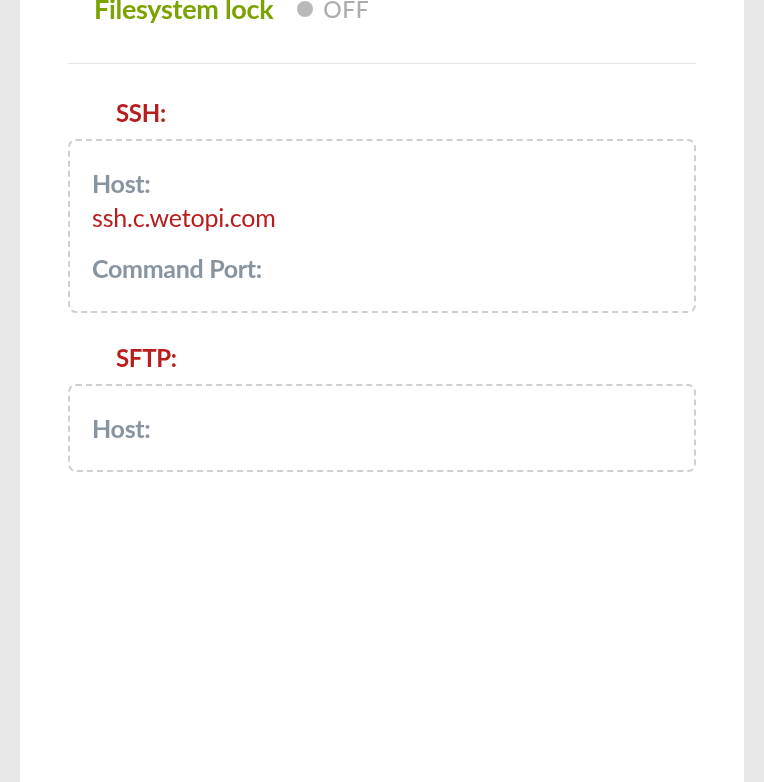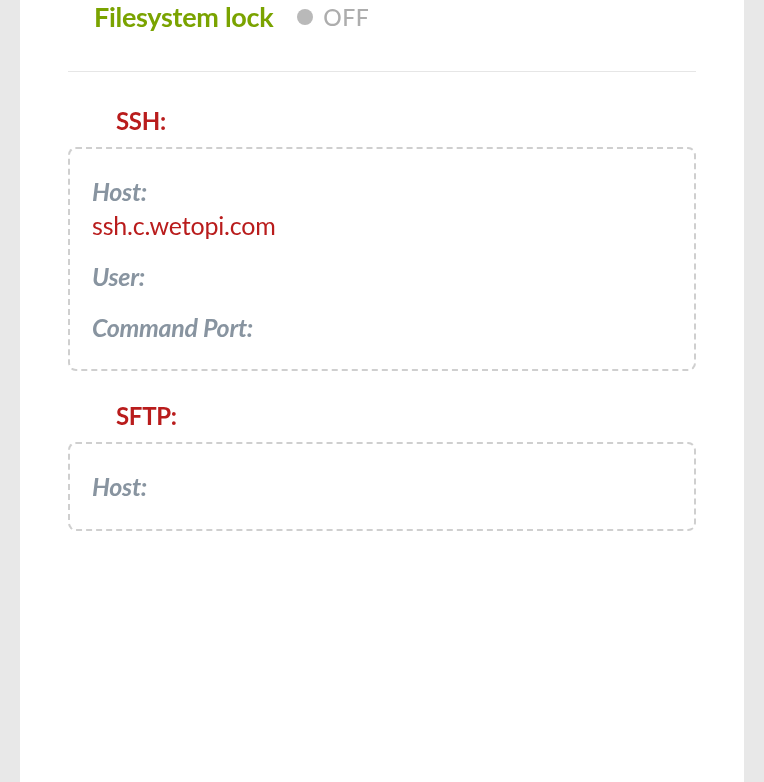--- a/index.html
+++ b/index.html
@@ -13,21 +13,21 @@
   .outer {
     width: 764px;
     height: 782px;
     background: #e8e8e8;
     padding: 0 20px;
   }
   .panel {
     background: #ffffff;
     width: 100%;
     height: 100%;
-    padding: 8px 48px;
+    padding: 0 48px;
     overflow: hidden;
   }
   .toggles {
     padding-top: 0;
   }
   .toggle-row {
     display: flex;
     align-items: center;
     gap: 24px;
     padding: 8px 0 18px 26px;
@@ -80,21 +80,20 @@
   .field {
     margin: 10px 0 18px 0;
   }
   .field:last-child { margin-bottom: 6px; }
   .field-label {
     font-size: 25px;
     font-weight: 700;
     color: #8894a0;
     letter-spacing: -0.3px;
     line-height: 1.3;
-    font-style: italic;
   }
   .field-value {
     font-size: 25px;
     font-weight: 400;
     color: #b91c1c;
     letter-spacing: -0.2px;
     line-height: 1.35;
     margin-top: 1px;
   }
 </style>
@@ -120,21 +119,20 @@
     <hr class="sep">
 
     <div class="section-heading">SSH:</div>
 
     <div class="dashed-box">
       <div class="field">
         <div class="field-label">Host:</div>
         <div class="field-value">ssh.c.wetopi.com</div>
       </div>
       <div class="field">
-        <div class="field-label">User:</div>
       </div>
       <div class="field">
         <div class="field-label">Command Port:</div>
       </div>
     </div>
 
     <div class="section-heading">SFTP:</div>
 
     <div class="dashed-box">
       <div class="field">

